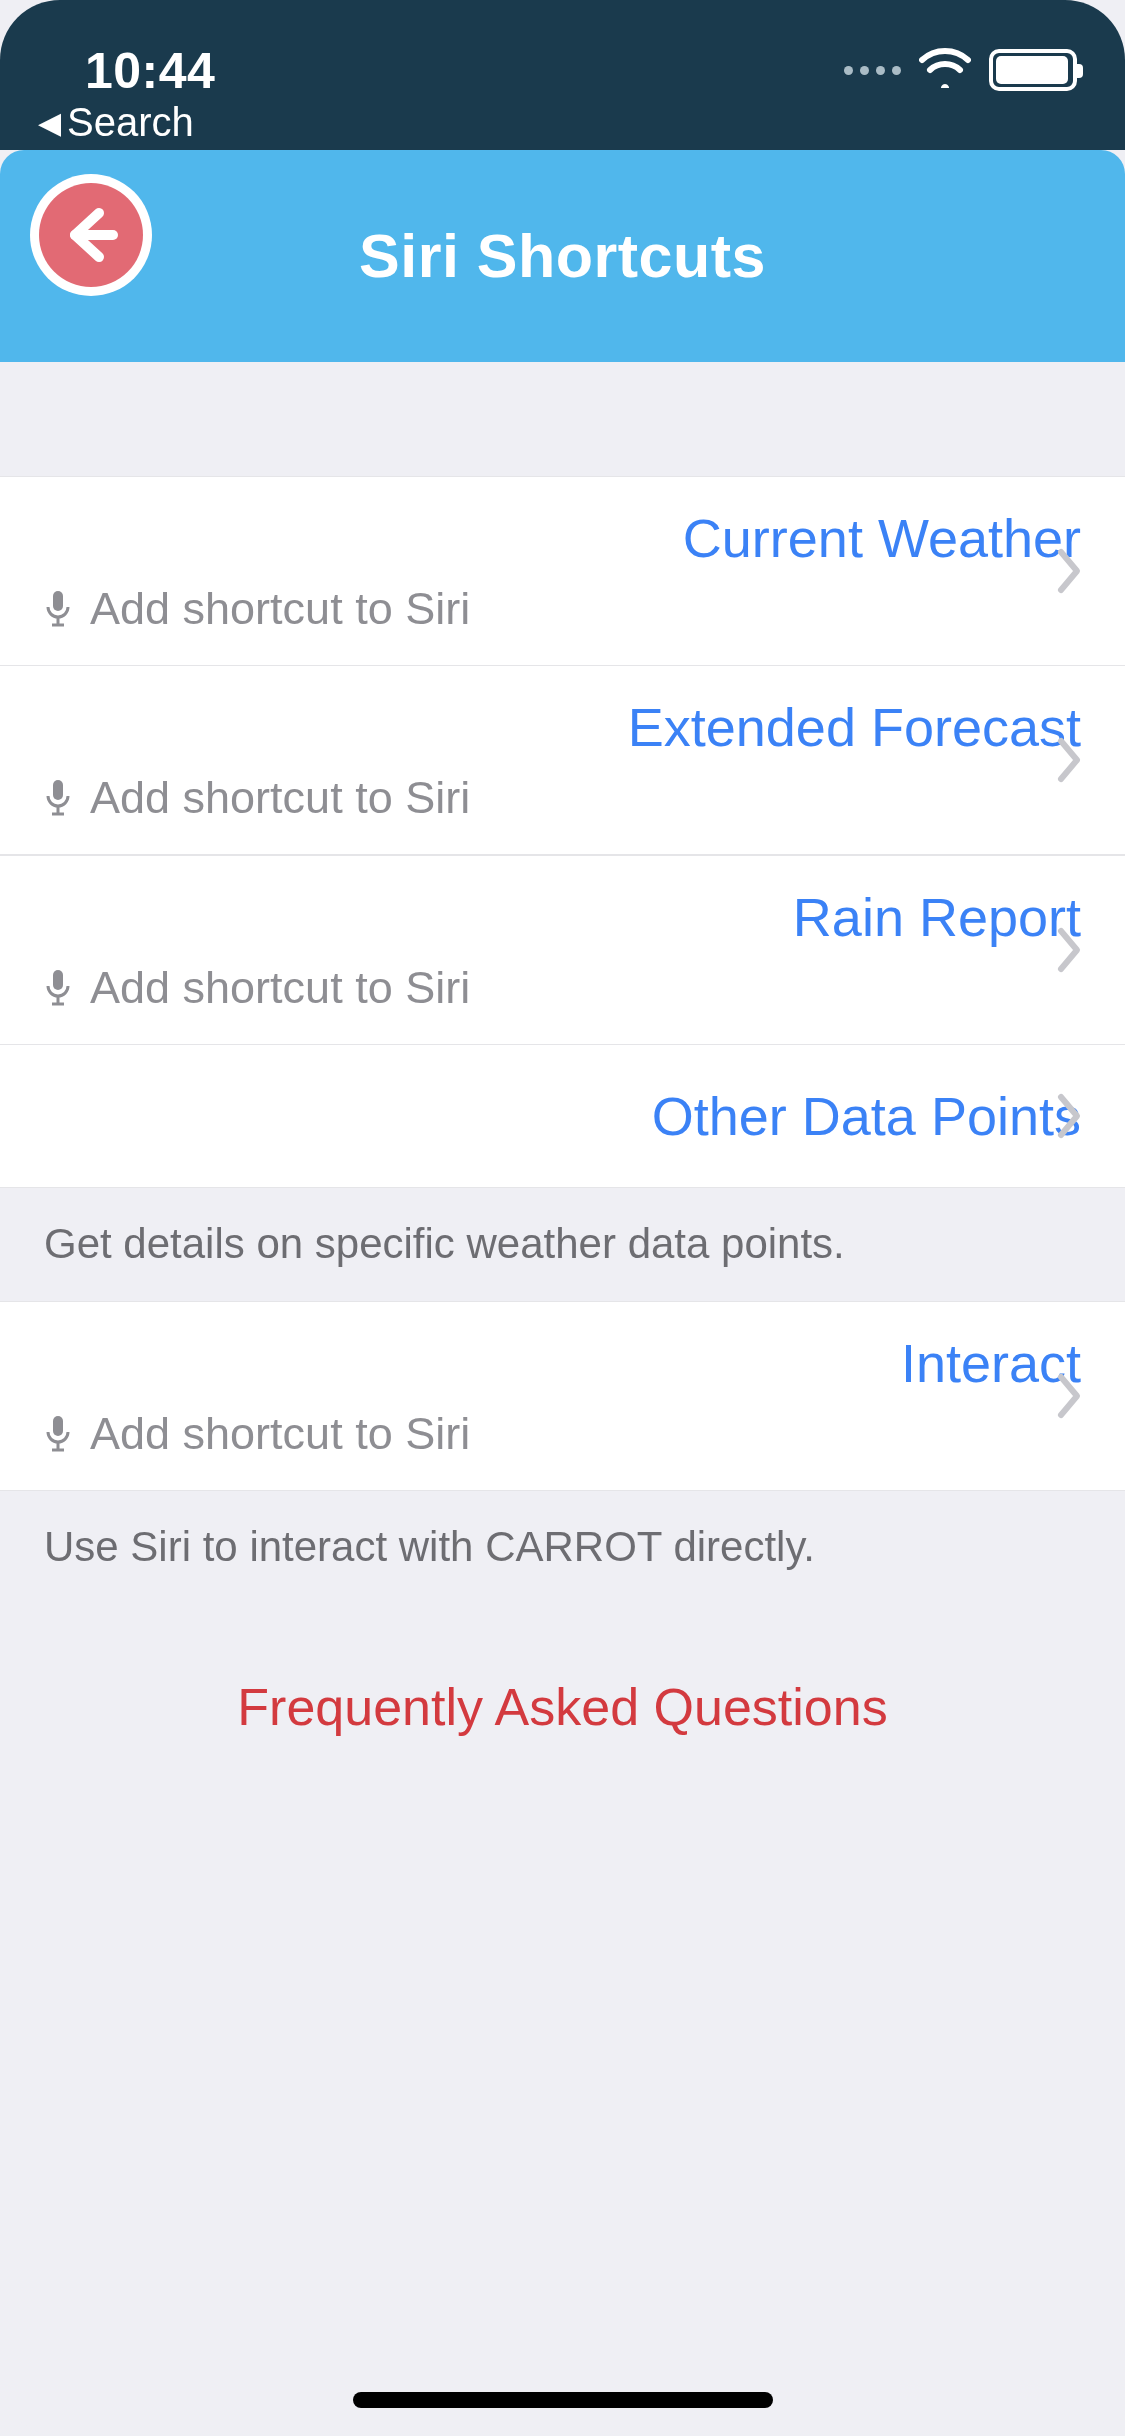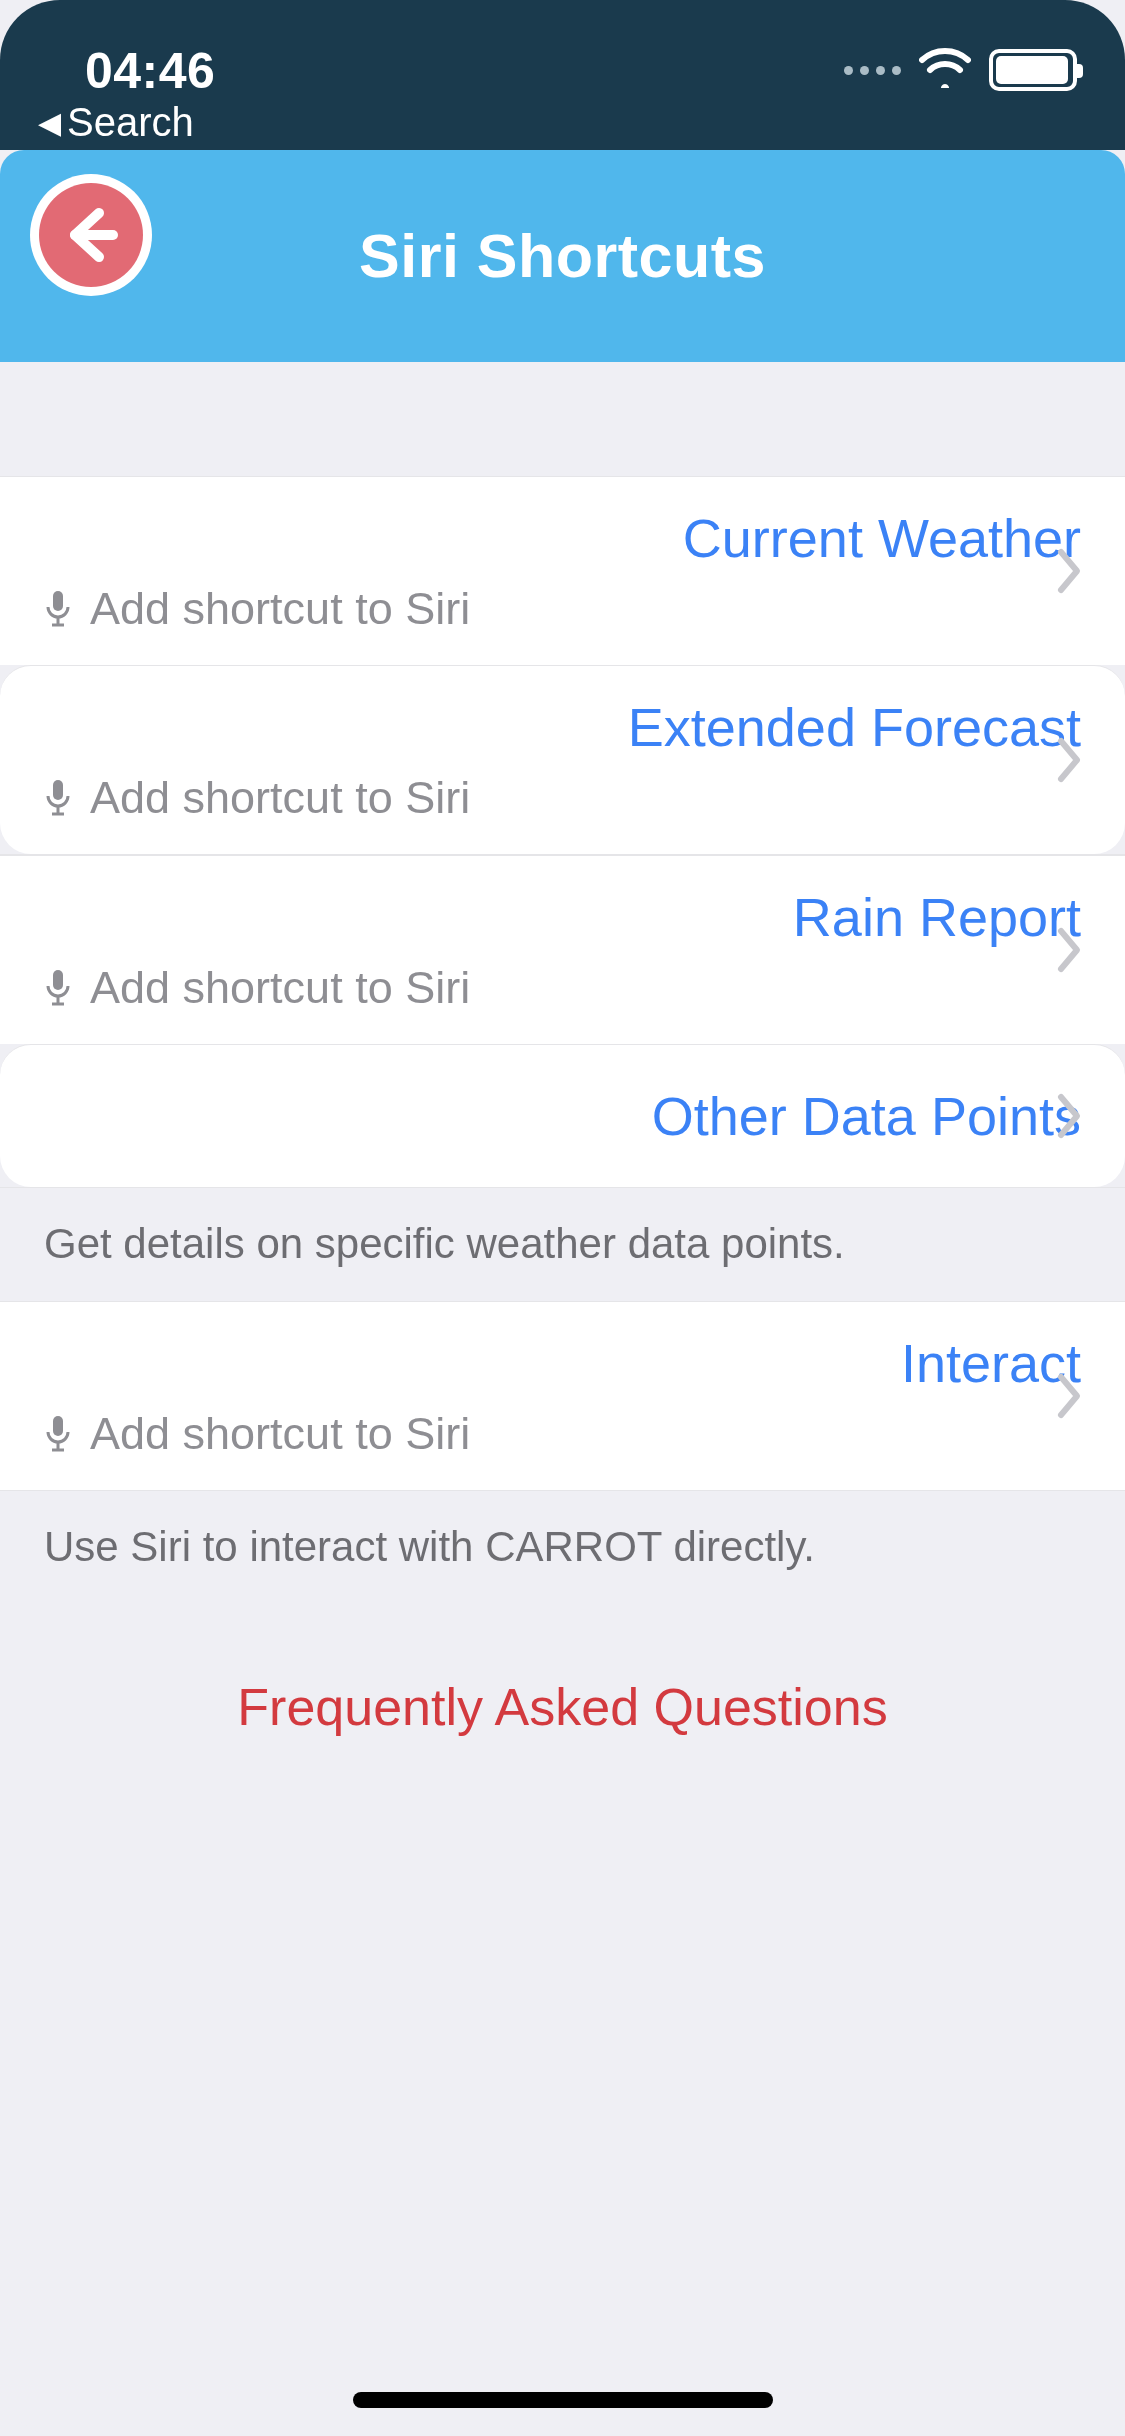--- a/index.html
+++ b/index.html
@@ -22,21 +22,21 @@
   
   .header { background: #50b7ec; height: 212px; position: relative; display: flex; align-items: center; justify-content: center; border-top-left-radius: 24px; border-top-right-radius: 24px; }
   .header-title { color: #fff; font-size: 61px; font-weight: 700; letter-spacing: 0.5px; }
   .back-circle { position: absolute; left: 30px; top: 24px; width: 122px; height: 122px; background: #fff; border-radius: 50%; display: flex; align-items: center; justify-content: center; }
   .back-circle-inner { width: 104px; height: 104px; background: #e26a74; border-radius: 50%; display: flex; align-items: center; justify-content: center; }
   .arrow-left { width: 60px; height: 60px; }
 
   
   .spacer-top { height: 114px; }
   .cell { background: #fff; padding: 30px 44px 30px 44px; position: relative; }
-  .cell + .cell { border-top: 1px solid #e5e5e8; border-radius: 31px; }
+  .cell + .cell { border-top: 1px solid #e5e5e8; }
   .cell-title { font-size: 54px; font-weight: 400; color: #3b82f6; margin-bottom: 14px; text-align: right; }
   .cell-sub { display: flex; align-items: center; gap: 18px; }
   .mic-icon { width: 28px; height: 40px; flex: 0 0 auto; }
   .cell-sub-text { font-size: 45px; color: #8e8e93; }
   .chevron { position: absolute; right: 40px; top: 50%; transform: translateY(-50%); width: 30px; height: 50px; }
   .chevron svg { display:block; }
   .cell-single .cell-title { margin-bottom: 0; }
   .cell-single { padding-top: 40px; padding-bottom: 40px; }
 
   .footer-text { padding: 28px 44px; font-size: 42px; color: #6d6d72; line-height: 1.35; }
@@ -46,21 +46,21 @@
   .faq-link { text-align: center; font-size: 52px; color: #d33a3f; font-weight: 500; padding-top: 74px; }
 
   .home-indicator { position: absolute; bottom: 28px; left: 50%; transform: translateX(-50%); width: 420px; height: 16px; background: #000; border-radius: 10px; }
 </style>
 </head>
 <body>
 
 <div class="screen">
 
   <div class="statusbar-wrap">
-    <div class="status-time">04:46</div>
+    <div class="status-time">10:44</div>
     <div class="status-back">
       <span class="status-back-caret">◀</span>
       <span>Search</span>
     </div>
     <div class="status-right">
       <div class="dots">
         <span></span>
           <span></span>
           <span></span>
           <span></span>

